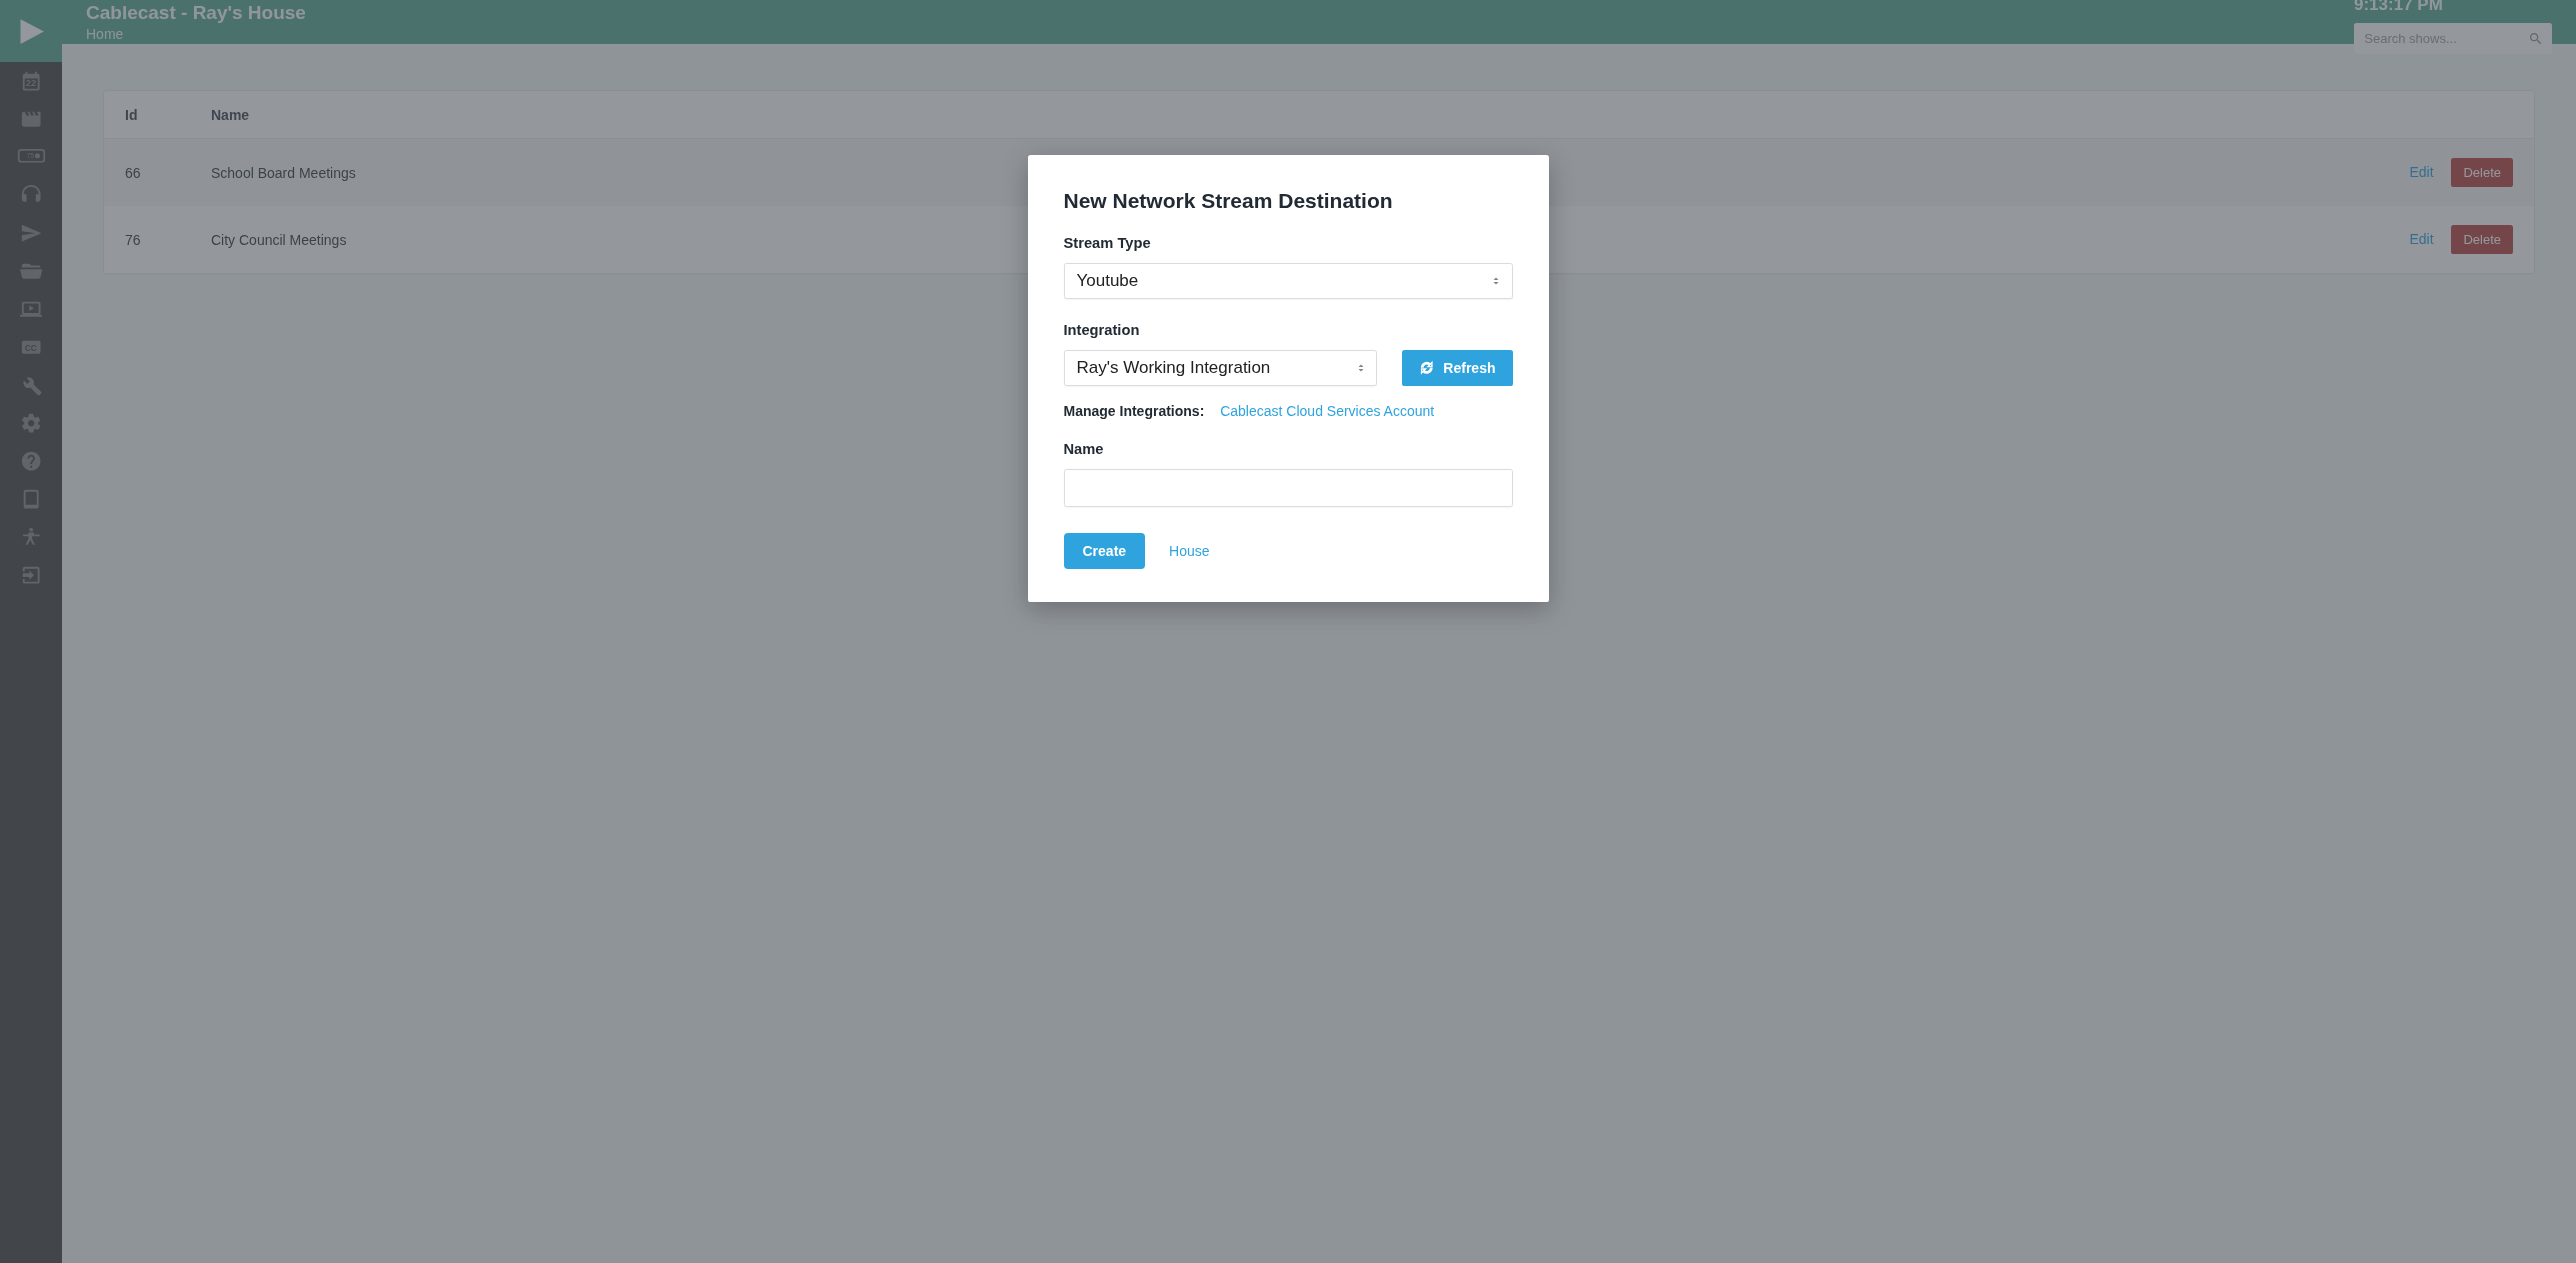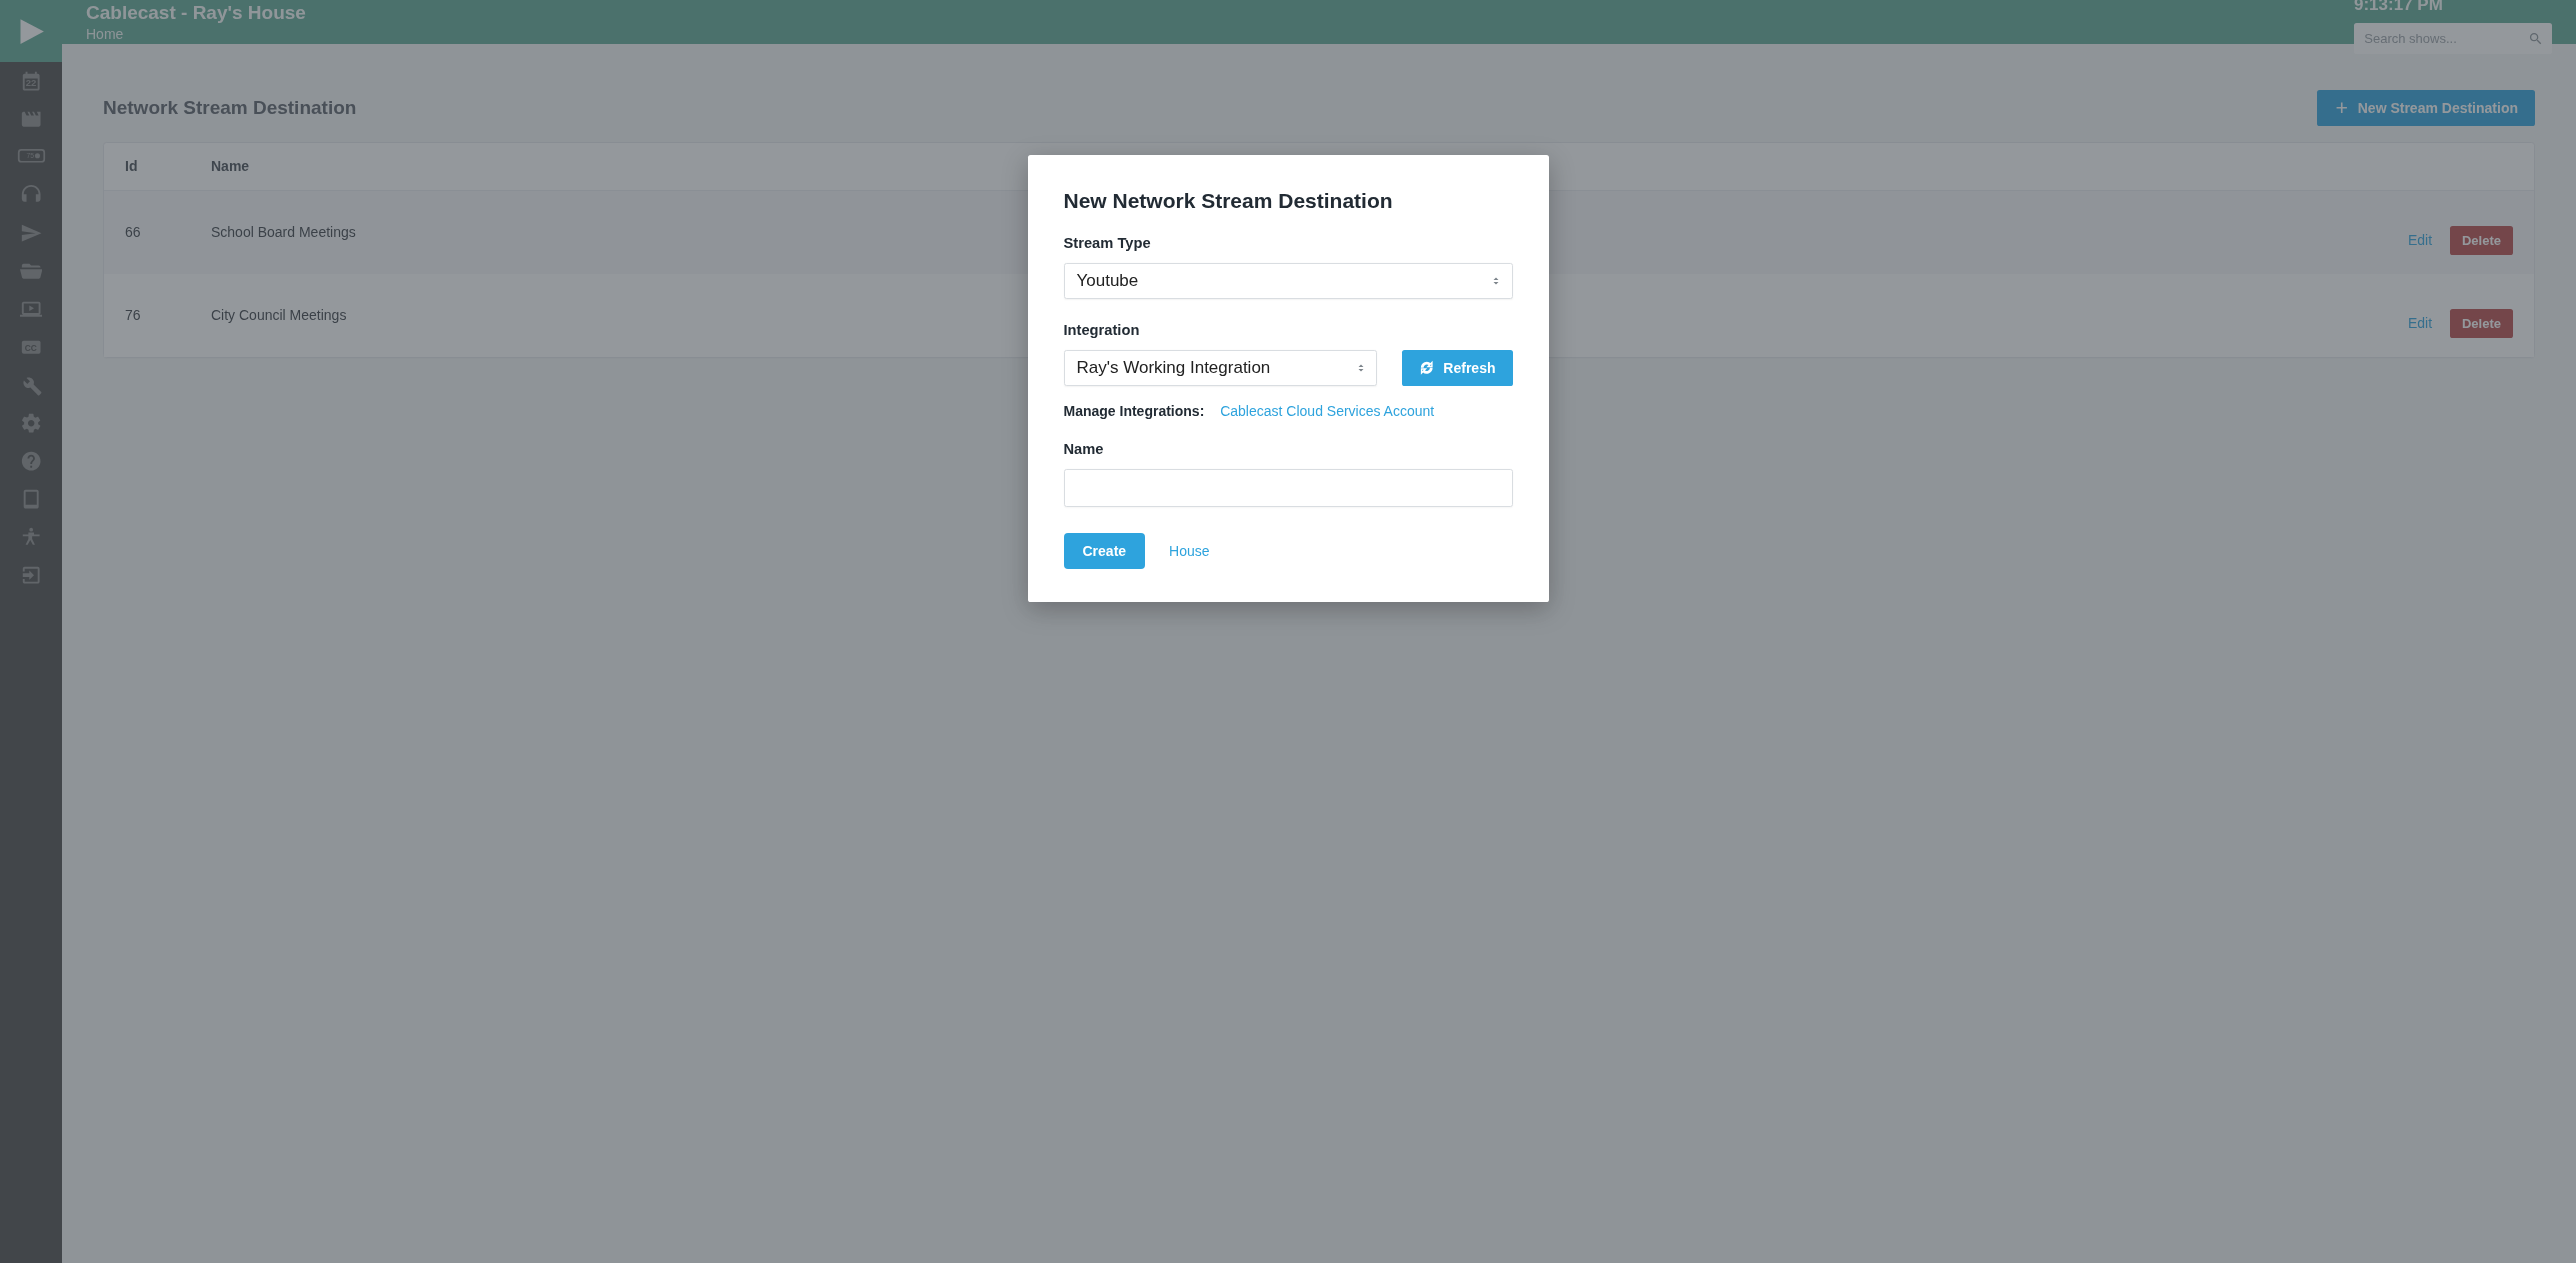--- a/index.html
+++ b/index.html
@@ -71,21 +71,21 @@
   }
   tbody td {
     padding:19px 21px; font-size:14px; color:#3a3f46;
   }
   tbody tr:nth-child(odd){ background:#f6f7f8; }
   tbody tr:nth-child(even){ background:#fff; }
   td.actions { text-align:right; white-space:nowrap; }
   .link-edit { color:#2ea3dd; font-weight:500; margin-right:14px; cursor:pointer; }
   .btn-delete {
     background:#b94b4b; color:#fff; border:none; border-radius:2.6px;
-    padding:7px 12px; font-size:13px; font-weight:700; cursor:pointer;margin-top:16px;
+    padding:7px 12px; font-size:13px; font-weight:400; cursor:pointer;
   }
 
   
   .overlay {
     position:fixed; inset:0; background:rgba(60,68,74,.55);
     display:flex; align-items:flex-start; justify-content:center;
     padding-top:155px;
   }
   .modal {
     width:521px; background:#fff; border-radius:2.6px;
@@ -248,30 +248,20 @@
     <div class="search-wrap">
       <input class="search-input" placeholder="Search shows..." style="">
       <svg class="mag" viewBox="0 0 24 24">
           <path d="M15.5 14h-.8l-.3-.3c1-1.1 1.6-2.6 1.6-4.2C16 5.9 13.1 3 9.5 3S3 5.9 3 9.5 5.9 16 9.5 16c1.6 0 3.1-.6 4.2-1.6l.3.3v.8l5 5L20.5 19 15.5 14zM9.5 14C7 14 5 12 5 9.5S7 5 9.5 5 14 7 14 9.5 12 14 9.5 14z"></path>
         </svg>
     </div>
   </div>
 </header>
 
 <main class="content">
-  <div class="page-head">
-    <h2>Network Stream Destination</h2>
-    <div class="spacer"></div>
-    <button class="btn-primary">
-      <svg viewBox="0 0 24 24">
-          <path d="M12 4v16M4 12h16"></path>
-        </svg>
-      <span>New Stream Destination</span>
-    </button>
-  </div>
 
   <div class="panel">
     <table>
       <thead>
         <tr>
           <th style="width:86px">Id</th>
           <th>Name</th>
           <th style="width:172px"></th>
         </tr>
       </thead>

